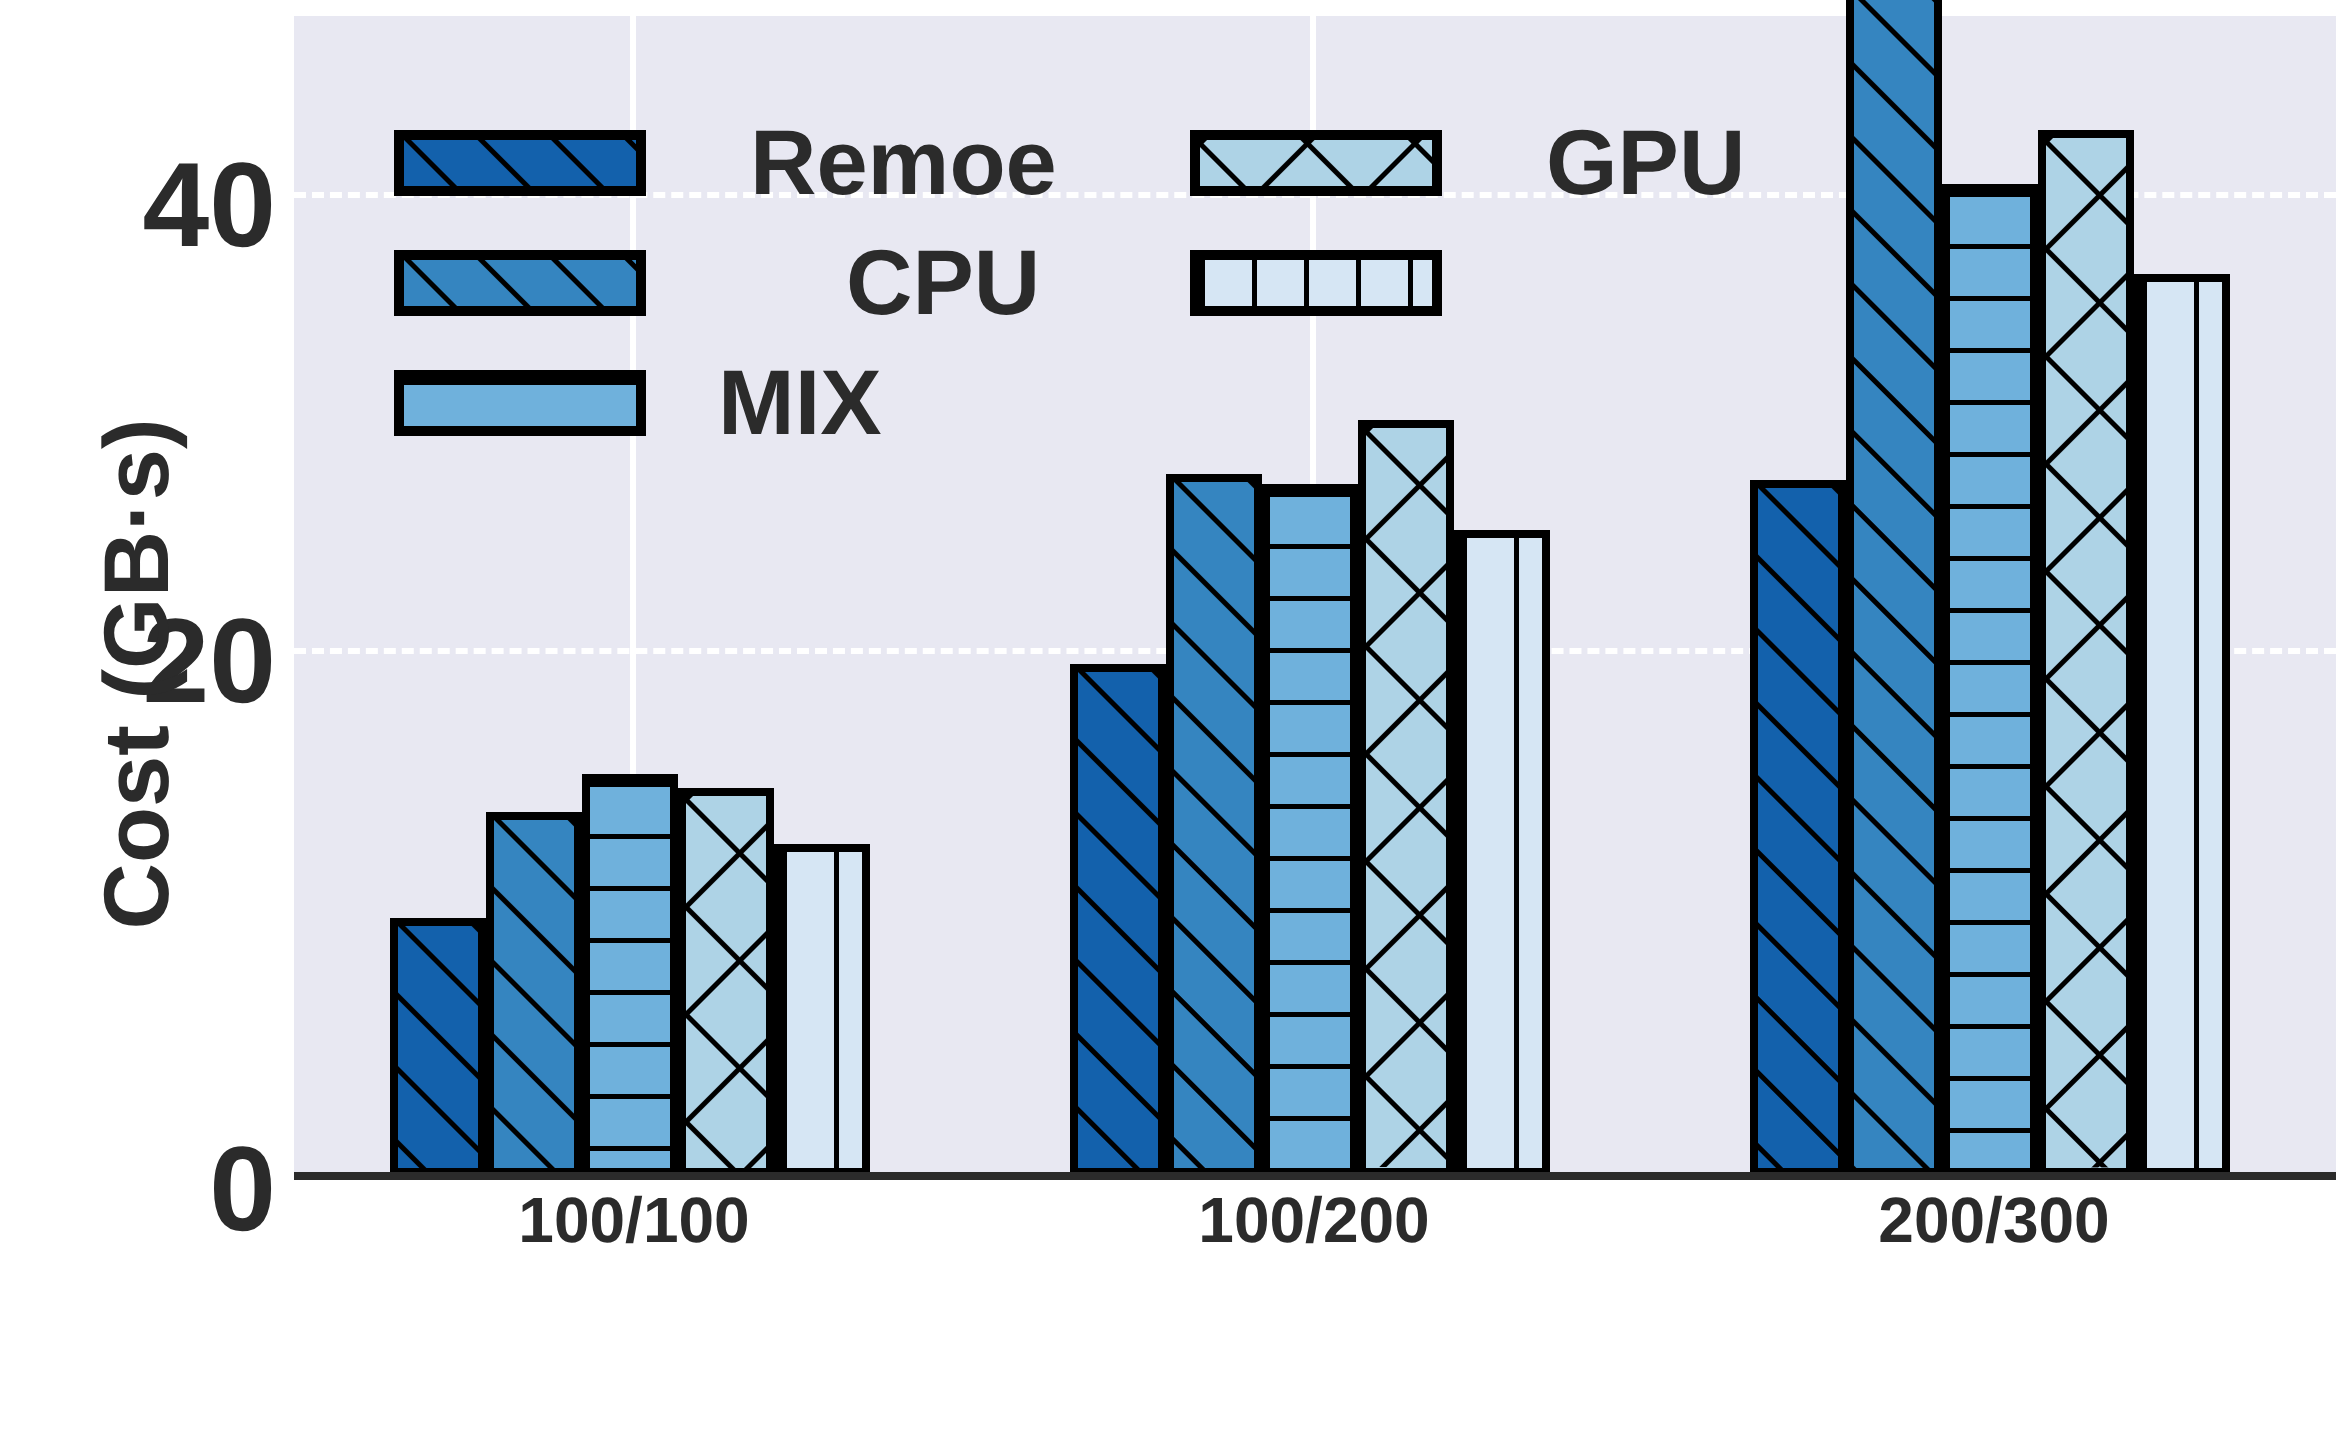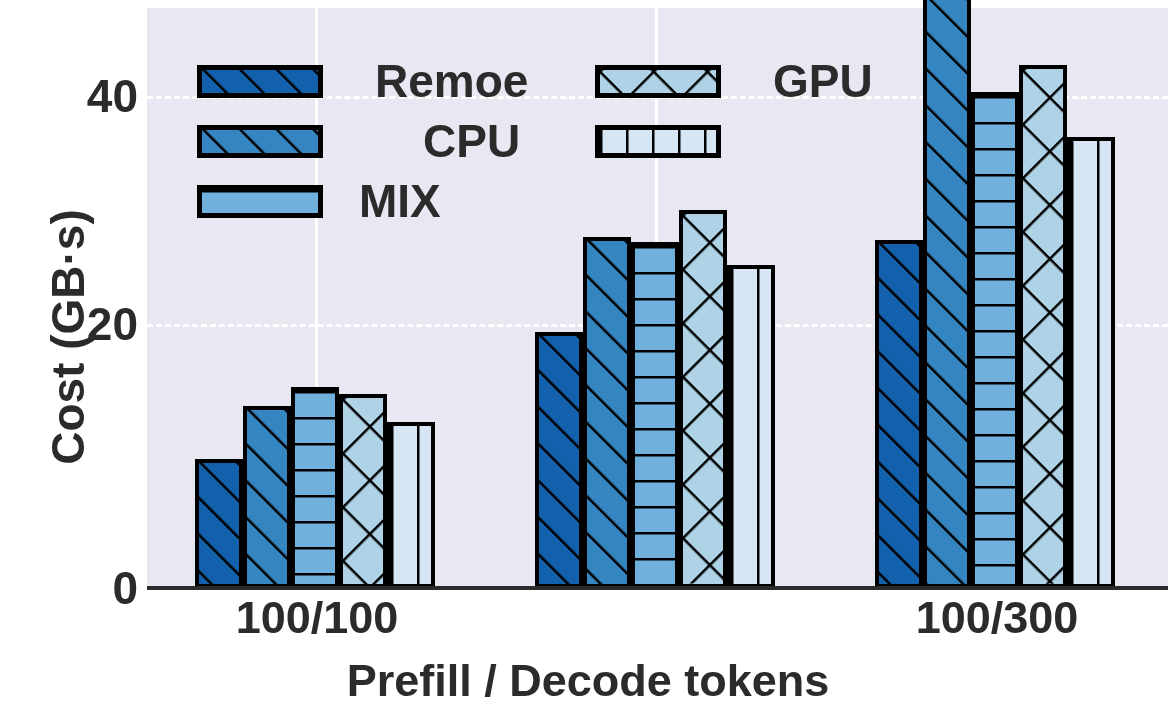--- a/index.html
+++ b/index.html
@@ -22,34 +22,34 @@
   .vgrid{position:absolute;top:0;bottom:0;width:3px;background:#ffffff;}
   .hgrid{
     position:absolute;left:0;right:0;height:0;
     border-top:3px dashed #ffffff;
   }
   #baseline{
     position:absolute;left:147px;top:586px;width:1021px;height:4px;
     background:#2b2b2b;
   }
   .ytick-wrap{position:absolute;left:0;width:138px;text-align:right;
-    color:#2b2b2b;font-weight:bold;font-size:46px;line-height:1;}
+    color:#2b2b2b;font-weight:bold;font-size:60px;line-height:1;}
   #ylabel{
     position:absolute;
     left:-212px; top:310px;
     width:560px;
     transform:rotate(-90deg);
     transform-origin:center center;
     text-align:center;
     color:#2b2b2b;font-weight:bold;font-size:46px;
     white-space:nowrap;
   }
   .xtick{
     position:absolute;top:592px;
-    color:#2b2b2b;font-weight:bold;font-size:45px;
+    color:#2b2b2b;font-weight:bold;font-size:32px;
     text-align:center;white-space:nowrap;
   }
   #xlabel{
     position:absolute;left:0;right:0;top:655px;
     text-align:center;
     color:#2b2b2b;font-weight:bold;font-size:45px;
   }
 
   
   .bar{
@@ -217,16 +217,16 @@
           <svg width="100%" height="100%" style="display: block;">
             <rect width="100%" height="100%" fill="url(#hatch-vert)"></rect>
           </svg>
         </div>
       </div>
   </div>
 
   <div id="baseline"></div>
 
   <div class="xtick" style="left:147px;width:340px;">100/100</div>
-  <div class="xtick" style="left:827px;width:340px;">100/300</div>
-
-  <div id="xlabel">Prefill / Decode tokens</div>
+  <div class="xtick" style="left:487px;width:340px;">100/200</div>
+  <div class="xtick" style="left:827px;width:340px;">200/300</div>
+
 </div>
 
 </body></html>

